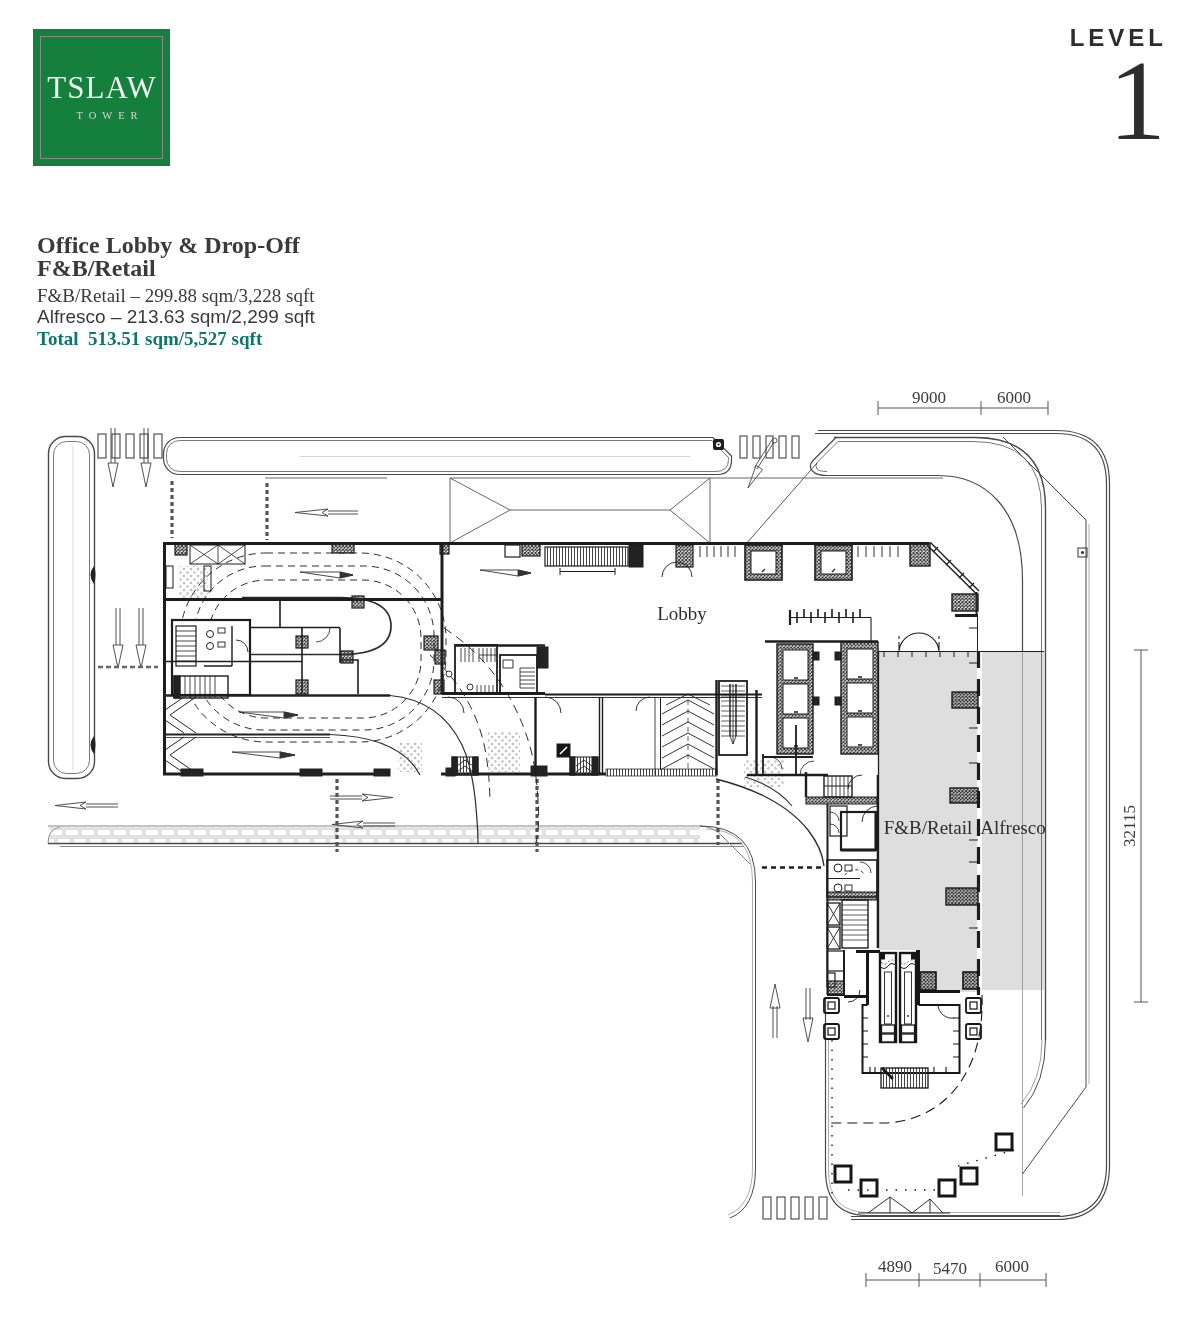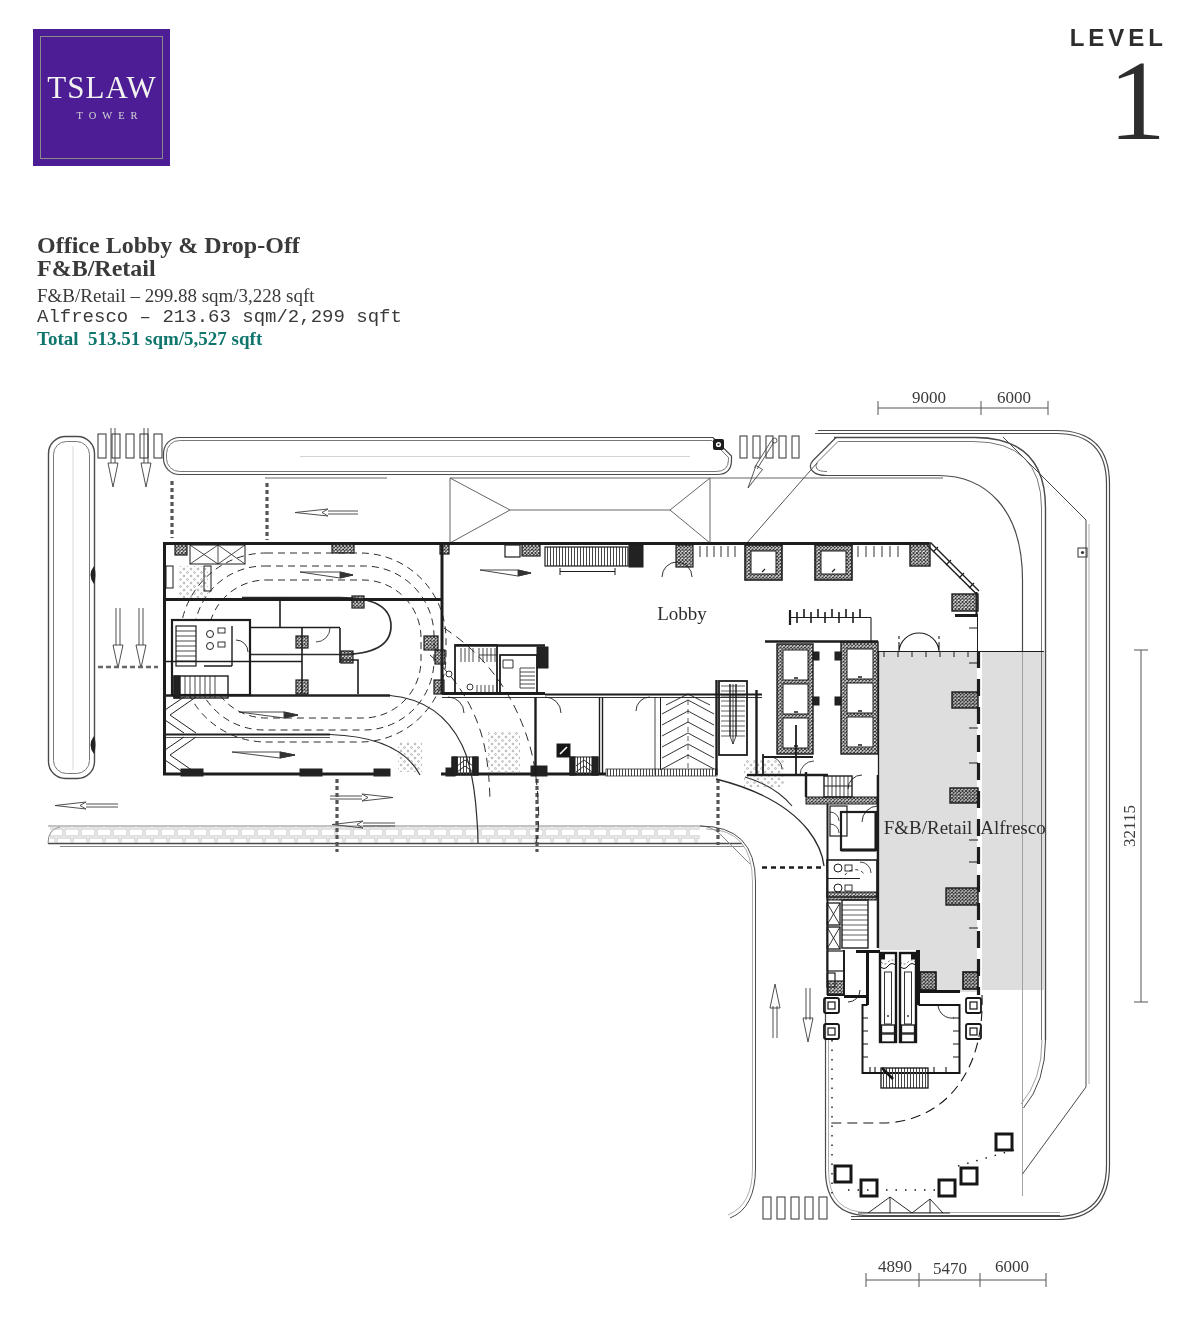--- a/index.html
+++ b/index.html
@@ -2,39 +2,39 @@
 <html><head>
 <meta charset="utf-8">
 <style>
   html,body{margin:0;padding:0;background:#fff;}
   body{width:1200px;height:1325px;position:relative;font-family:"Liberation Sans",sans-serif;overflow:hidden;}
   .abs{position:absolute;}
 </style>
 </head>
 <body>
 
-<div class="abs" style="left:33px;top:29px;width:137px;height:137px;background:#4c1d95;">
+<div class="abs" style="left:33px;top:29px;width:137px;height:137px;background:#15803d;">
   <div class="abs" style="left:7px;top:7px;right:7px;bottom:7px;border:1px solid #8a8a88;"></div>
 
   <div class="abs" style="left:0;top:41px;width:137px;text-align:center;font-family:'Liberation Serif',serif;font-size:31px;letter-spacing:1px;color:#f2f2f0;text-indent:1px;">TSLAW</div>
 
   <div class="abs" style="left:0;top:81px;width:148px;text-align:center;font-family:'Liberation Serif',serif;font-size:10.5px;letter-spacing:6px;color:#d8d8d6;text-indent:6px;">TOWER</div>
 </div>
 
 <div class="abs" style="left:1000px;top:24px;width:167px;text-align:right;font-size:24px;font-weight:bold;letter-spacing:4px;color:#2d2d2d;">LEVEL</div>
 
 <div class="abs" style="left:1000px;top:49px;width:166px;text-align:right;font-family:'Liberation Serif',serif;font-size:115px;line-height:104px;color:#2d2d2d;">1</div>
 
 <div class="abs" style="left:37px;top:232px;font-family:'Liberation Serif',serif;font-size:24px;font-weight:bold;color:#3a3a3a;">Office Lobby &amp; Drop-Off</div>
 
 <div class="abs" style="left:37px;top:255px;font-family:'Liberation Serif',serif;font-size:24px;font-weight:bold;color:#3a3a3a;">F&amp;B/Retail</div>
 
 <div class="abs" style="left:37px;top:285px;font-family:Liberation Serif, serif;font-size:19px;color:#3a3a3a;">F&amp;B/Retail – 299.88 sqm/3,228 sqft</div>
 
-<div class="abs" style="left:37px;top:306px;font-family:Liberation Mono, monospace;font-size:19px;color:#3a3a3a;">Alfresco – 213.63 sqm/2,299 sqft</div>
+<div class="abs" style="left:37px;top:306px;font-family:Liberation Sans, sans-serif;font-size:19px;color:#3a3a3a;">Alfresco – 213.63 sqm/2,299 sqft</div>
 
 <div class="abs" style="left:37px;top:328px;font-family:'Liberation Serif',serif;font-size:19px;font-weight:bold;color:#0f766e;">Total&nbsp; 513.51 sqm/5,527 sqft</div>
 
 <svg class="abs" style="left:0;top:0" width="1200" height="1325" viewBox="0 0 1200 1325" fill="none" stroke-linecap="butt">
 <defs>
   <pattern id="hat" width="3.5" height="3.5" patternUnits="userSpaceOnUse">
     <path d="M0,3.5 L3.5,0 M0,0 L3.5,3.5" stroke="#2a2a2a" stroke-width="1"></path>
   </pattern>
   <pattern id="vhat" width="3" height="6" patternUnits="userSpaceOnUse">
     <path d="M1.5,0 V6" stroke="#444" stroke-width="1"></path>

